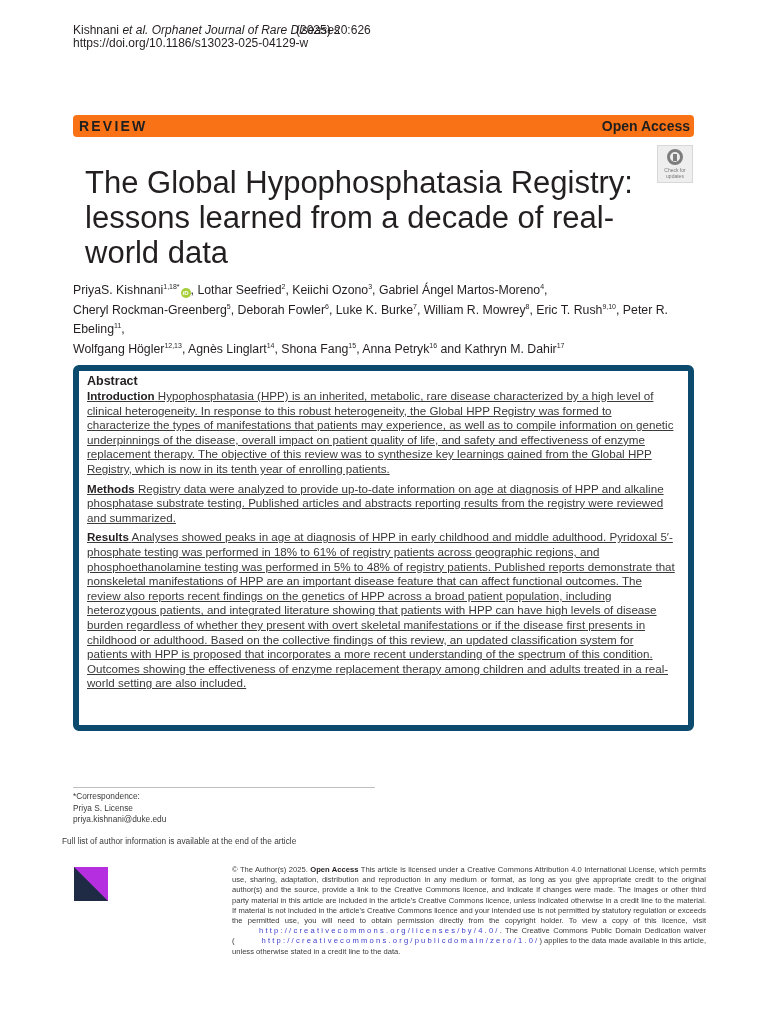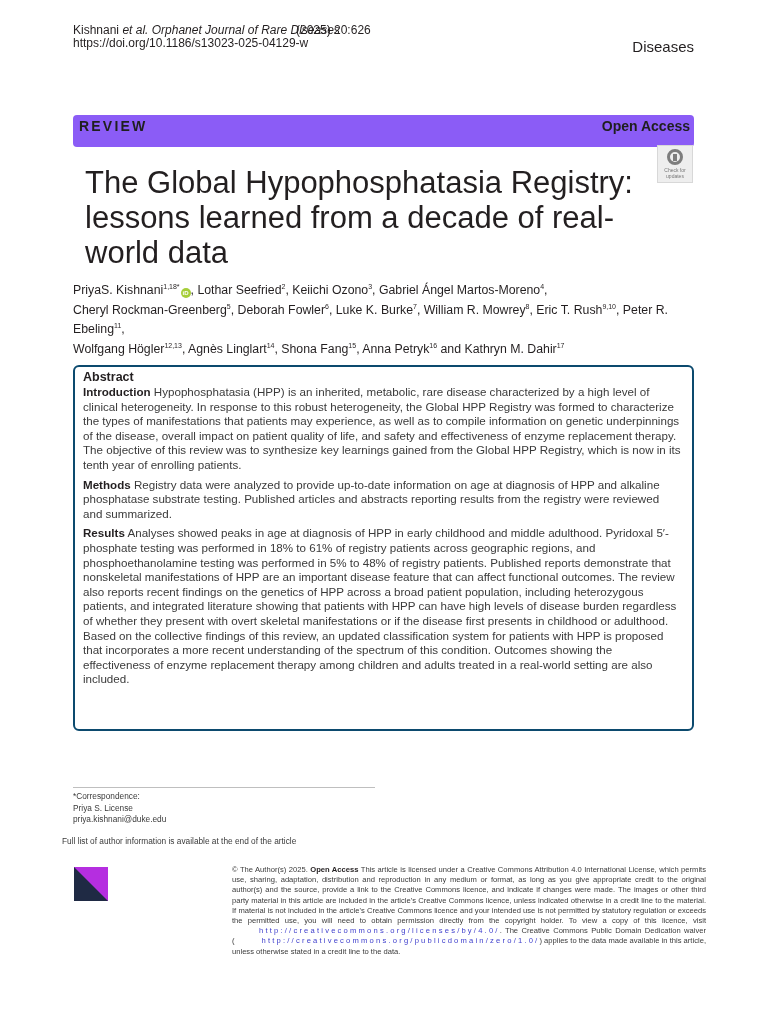--- a/index.html
+++ b/index.html
@@ -6,46 +6,46 @@
   body {
     width: 767px; height: 1024px; position: relative; overflow: hidden;
     font-family: "Liberation Sans", sans-serif; color: #231f20;
   }
   .hdr-left { position: absolute; left: 73px; top: 24px; font-size: 12px; line-height: 12.5px; color: #231f20; }
   .hdr-left .cite-row { white-space: nowrap; }
   .hdr-left .year { position: absolute; left: 223px; top: 0; white-space: nowrap; }
   .hdr-left em { font-style: italic; }
   .hdr-right { position: absolute; right: 73px; top: 37px; text-align: right; font-size: 15px; line-height: 19px; color: #231f20; width: 220px; }
   .banner {
-    position: absolute; left: 73px; top: 115px; width: 621px; height: 32px;
-    background: #8b5cf6; border-radius: 4px;
+    position: absolute; left: 73px; top: 115px; width: 621px; height: 22px;
+    background: #f97316; border-radius: 4px;
   }
   .banner .type { position: absolute; left: 6px; top: 3px; font-weight: bold; font-size: 14px; letter-spacing: 2.2px; color: #1f1f1f; }
   .banner .oa { position: absolute; right: 4px; top: 3px; font-weight: bold; font-size: 14px; color: #1f1f1f; }
   .title {
     position: absolute; left: 73px; top: 153px; width: 580px;
     font-size: 31px; line-height: 35px; color: #231f20; font-weight: normal; margin: 12px;
   }
   .crossmark {
     position: absolute; left: 657px; top: 145px; width: 36px; height: 38px;
     background: #eeeeee; border: 1px solid #d8d8d8; box-sizing: border-box; text-align: center;
   }
   .crossmark .ring { width: 16px; height: 16px; border-radius: 50%; border: 3px solid #7d7d7d; box-sizing: border-box; margin: 3px auto 0; position: relative; }
   .crossmark .ring::after { content: ""; position: absolute; left: 3px; top: 2px; width: 4px; height: 7px; background: #7d7d7d; }
   .crossmark .txt { font-size: 5px; line-height: 6px; color: #777; margin-top: 2px; }
   .authors { position: absolute; left: 73px; top: 281px; width: 630px; font-size: 12.3px; line-height: 19.5px; color: #231f20; }
   .authors sup { font-size: 7px; vertical-align: 5px; line-height: 0; }
   .orcid { display: inline-block; width: 10px; height: 10px; border-radius: 50%; background: #a6ce39; color: #fff; font-size: 6px; font-weight: bold; text-align: center; line-height: 10px; vertical-align: -1px; margin-left: 1px; }
   .abstract {
     position: absolute; left: 73px; top: 365px; width: 621px; height: 366px;
-    border: 2px solid #0c4a6e; border-radius: 6px; box-sizing: border-box;
+    border: 6px solid #0c4a6e; border-radius: 6px; box-sizing: border-box;
     padding: 3px 8px 0 8px; font-size: 11.6px; line-height: 14.6px; color: #3a3a3a;
   }
   .abstract h2 { margin: 0; font-size: 12.5px; font-weight: bold; color: #231f20; line-height: 15px; }
-  .abstract p { margin: 0 3px 5px 0; }
+  .abstract p { margin: 0 3px 5px 0; text-decoration: underline; }
   .abstract b { color: #231f20; }
   .rule { position: absolute; left: 73px; top: 787px; width: 302px; height: 1px; background: #bfbfbf; }
   .corr { position: absolute; left: 73px; top: 791px; font-size: 8.3px; line-height: 11.5px; color: #3a3a3a; }
   .fulllist { position: absolute; left: 62px; top: 836px; font-size: 8.3px; color: #3a3a3a; }
   .bmc { position: absolute; left: 74px; top: 866px; height: 36px; width: 150px; }
   .bmc .square { position: absolute; left: 0; top: 1px; width: 34px; height: 34px; }
   .bmc .word { position: absolute; left: 42px; top: -6px; font-size: 42px; font-weight: bold; color: #1f2a44; letter-spacing: 1px; }
   .license { position: absolute; left: 232px; top: 865px; width: 474px; font-size: 7.6px; line-height: 10.2px; color: #3a3a3a; text-align: justify; }
   .license b { color: #231f20; }
   .license .link { color: #3d3dcc; letter-spacing: 2.2px; padding-left: 27px; }
@@ -56,21 +56,20 @@
 <div class="hdr-left">
   <div class="cite-row">
     <span>Kishnani</span>
     <em>et al.</em>
     <em>Orphanet Journal of Rare Diseases</em>
     <span class="year">(2025) 20:626</span>
   </div>
   <div>https://doi.org/10.1186/s13023-025-04129-w</div>
 </div>
 <div class="hdr-right">
-  <div>Diseases</div>
 </div>
 
 <div class="banner">
   <span class="type">REVIEW</span>
   <span class="oa">Open Access</span>
 </div>
 
 <h1 class="title">The Global Hypophosphatasia Registry: lessons learned from a decade of real-world data</h1>
 
 <div class="crossmark">

